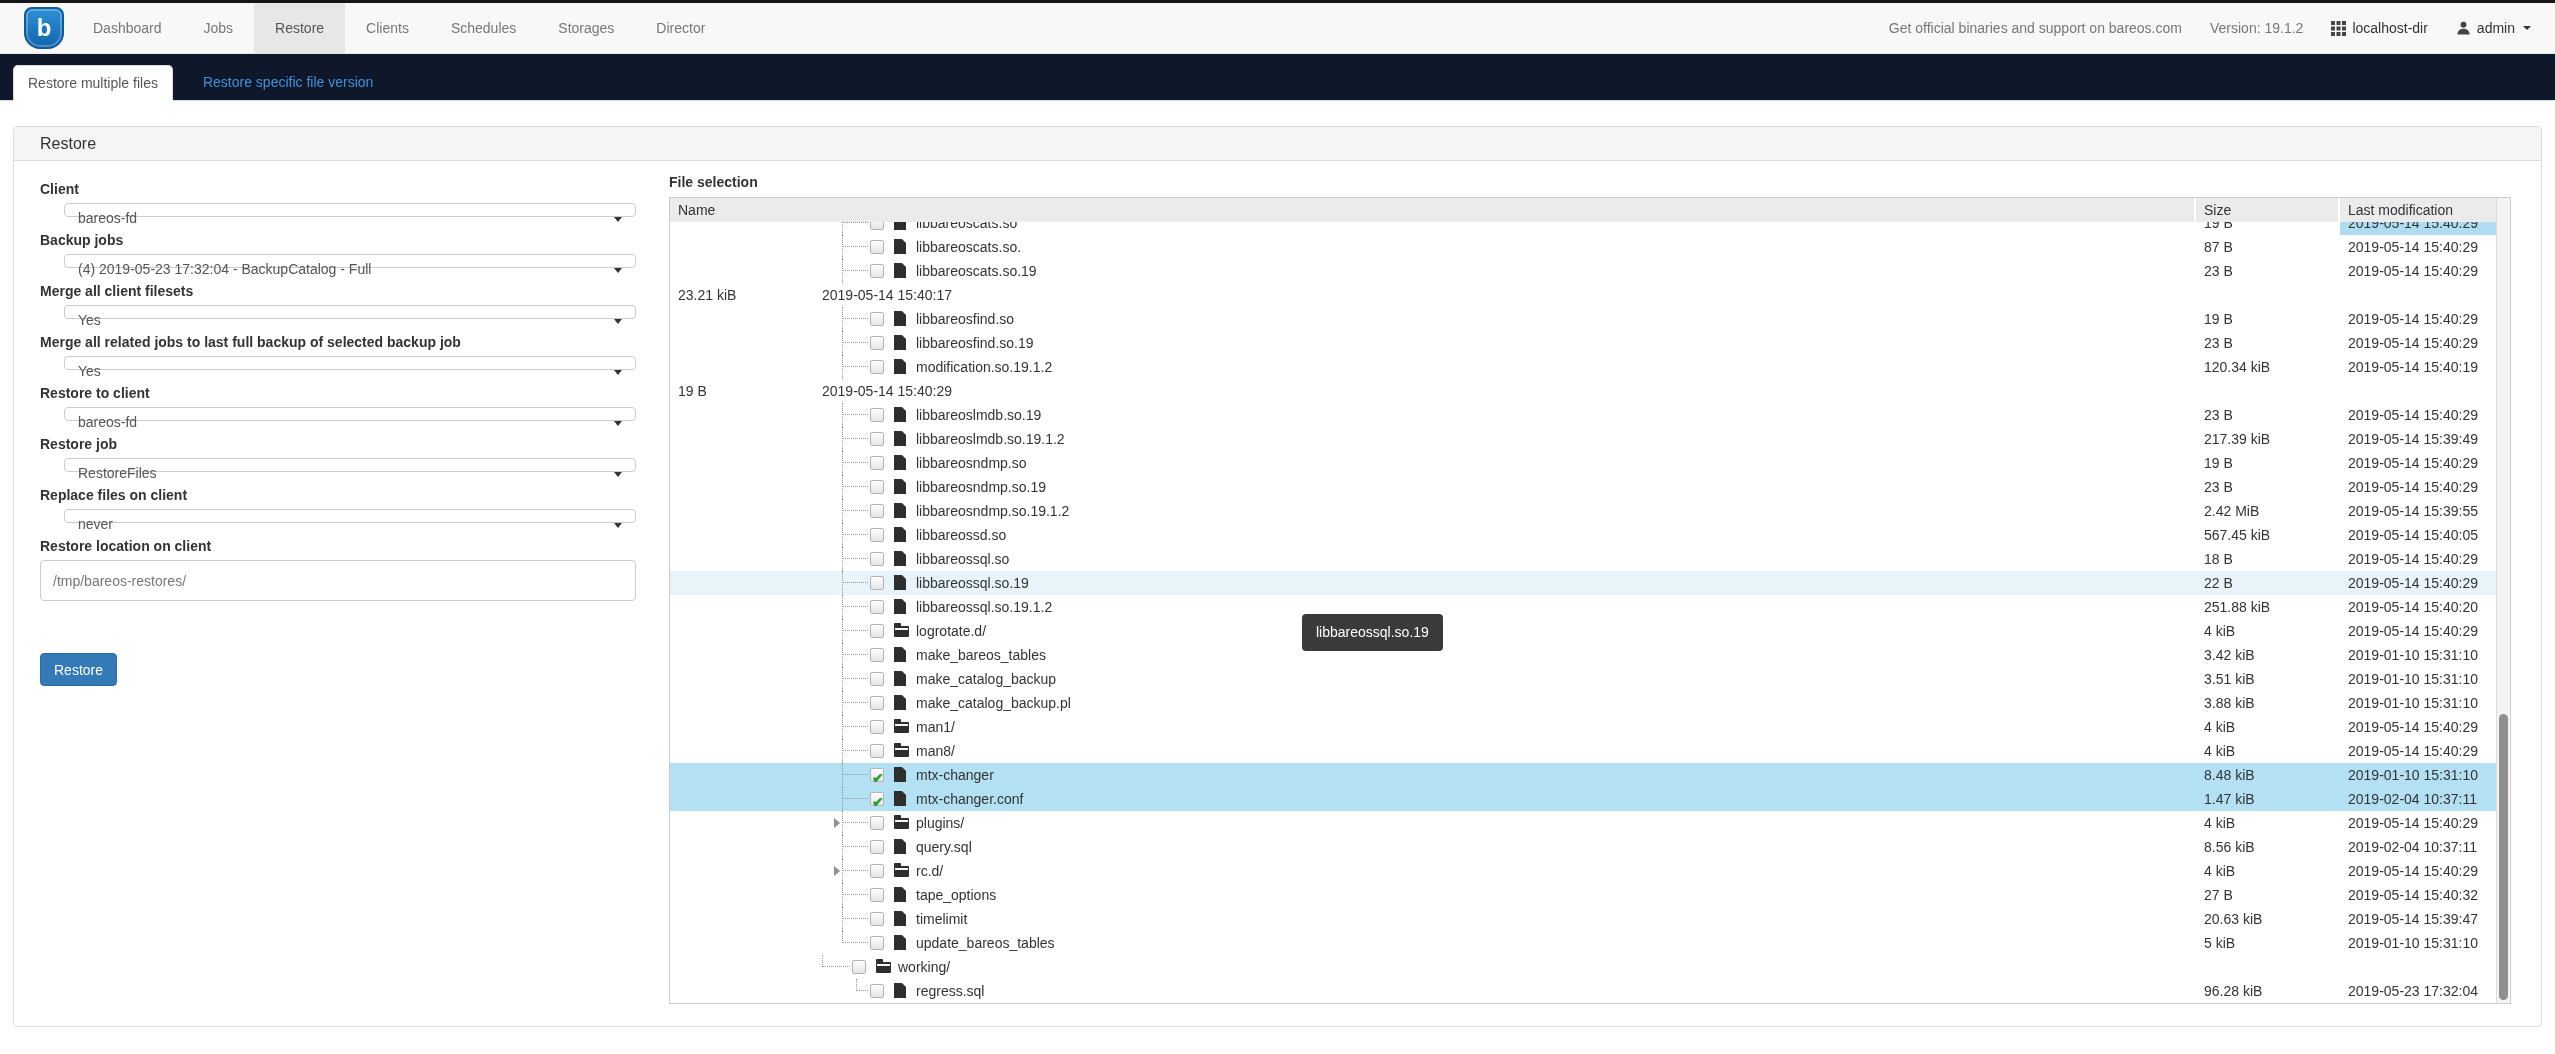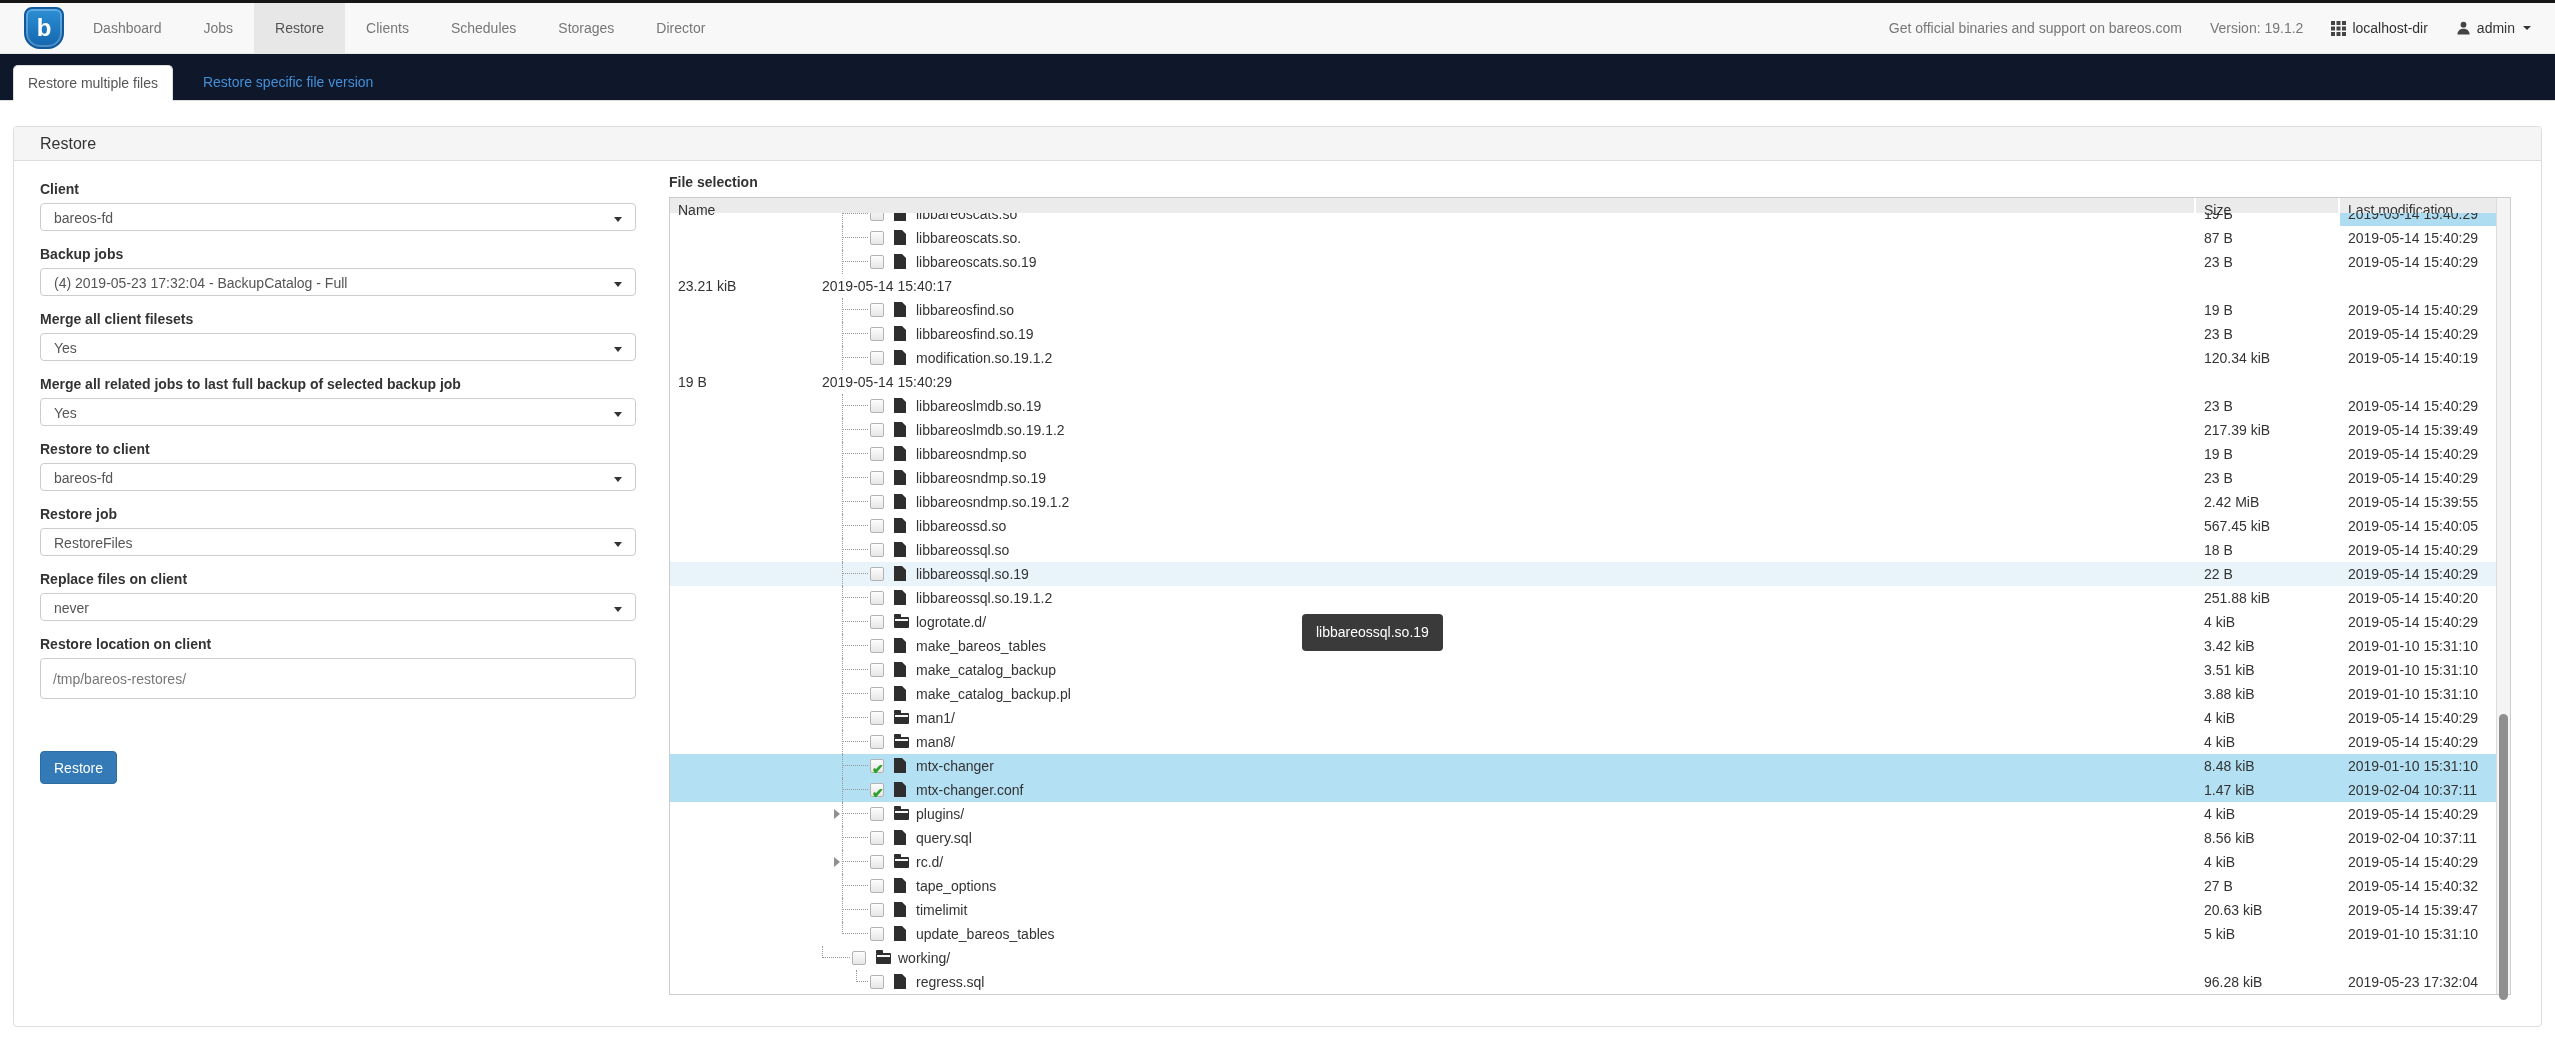--- a/index.html
+++ b/index.html
@@ -30,34 +30,34 @@
   
   .panel { position:absolute; left:13px; top:126px; width:2529px; height:901px; border:1px solid #ddd; border-radius:4px; background:#fff; }
   .panel-heading { height:34px; background:#f5f5f5; border-bottom:1px solid #ddd; border-radius:3px 3px 0 0;
                    line-height:33px; padding-left:26px; font-size:16px; color:#333; }
   .panel-body { position:relative; height:865px; }
 
   
   .form-col { position:absolute; left:26px; top:20px; width:596px; }
   .form-group { margin-bottom:15px; }
   .form-group label { display:block; font-weight:bold; font-size:14px; color:#333; line-height:17px; margin-bottom:5px; }
-  .select-box { position:relative; height:28px; border:1px solid #ccc; border-radius:4px; background:#fff; cursor:pointer; }
+  .select-box { position:relative; height:14px; border:1px solid #ccc; border-radius:4px; background:#fff; cursor:pointer;margin-left:24px; }
   .select-text { position:absolute; left:13px; top:0; line-height:29px; font-size:14px; color:#555; white-space:nowrap; }
   .sel-caret { position:absolute; right:13px; top:13px; width:0; height:0;
                border-left:4px solid transparent; border-right:4px solid transparent; border-top:5px solid #333; }
   .text-input { width:100%; height:41px; border:1px solid #ccc; border-radius:4px; padding:0 12px;
                 font-size:14px; color:#777; font-family:inherit; background:#fff; }
   .restore-btn { margin-top:37px; height:33px; padding:0 13px; background:#337ab7; border:1px solid #2e6da4;
                  border-radius:4px; color:#fff; font-size:14px; font-family:inherit; cursor:pointer; }
 
   
   .files-col { position:absolute; left:655px; top:12px; }
   .fs-title { font-weight:bold; font-size:14px; color:#333; line-height:18px; margin-bottom:6px; }
   .ftable { position:relative; width:1842px; border:1px solid #ccc; background:#fff; }
-  .thead { display:flex; height:15px; }
+  .thead { display:flex; height:24px; }
   .hcell { background:#ebebeb; line-height:24px; font-size:14px; color:#333; padding-left:8px; border-right:2px solid #fff; }
   .h-name { flex:1; }
   .h-size { width:144px; }
   .h-date { width:156px; border-right:none; }
   .h-spacer { width:14px; background:#fff; }
 
   .trow { height:24px; }
   .trow.partial { height:13px; overflow:hidden; }
   .trow.partial .trow-inner { transform:translateY(-11px); }
   .trow-inner { display:flex; height:24px; position:relative; }

